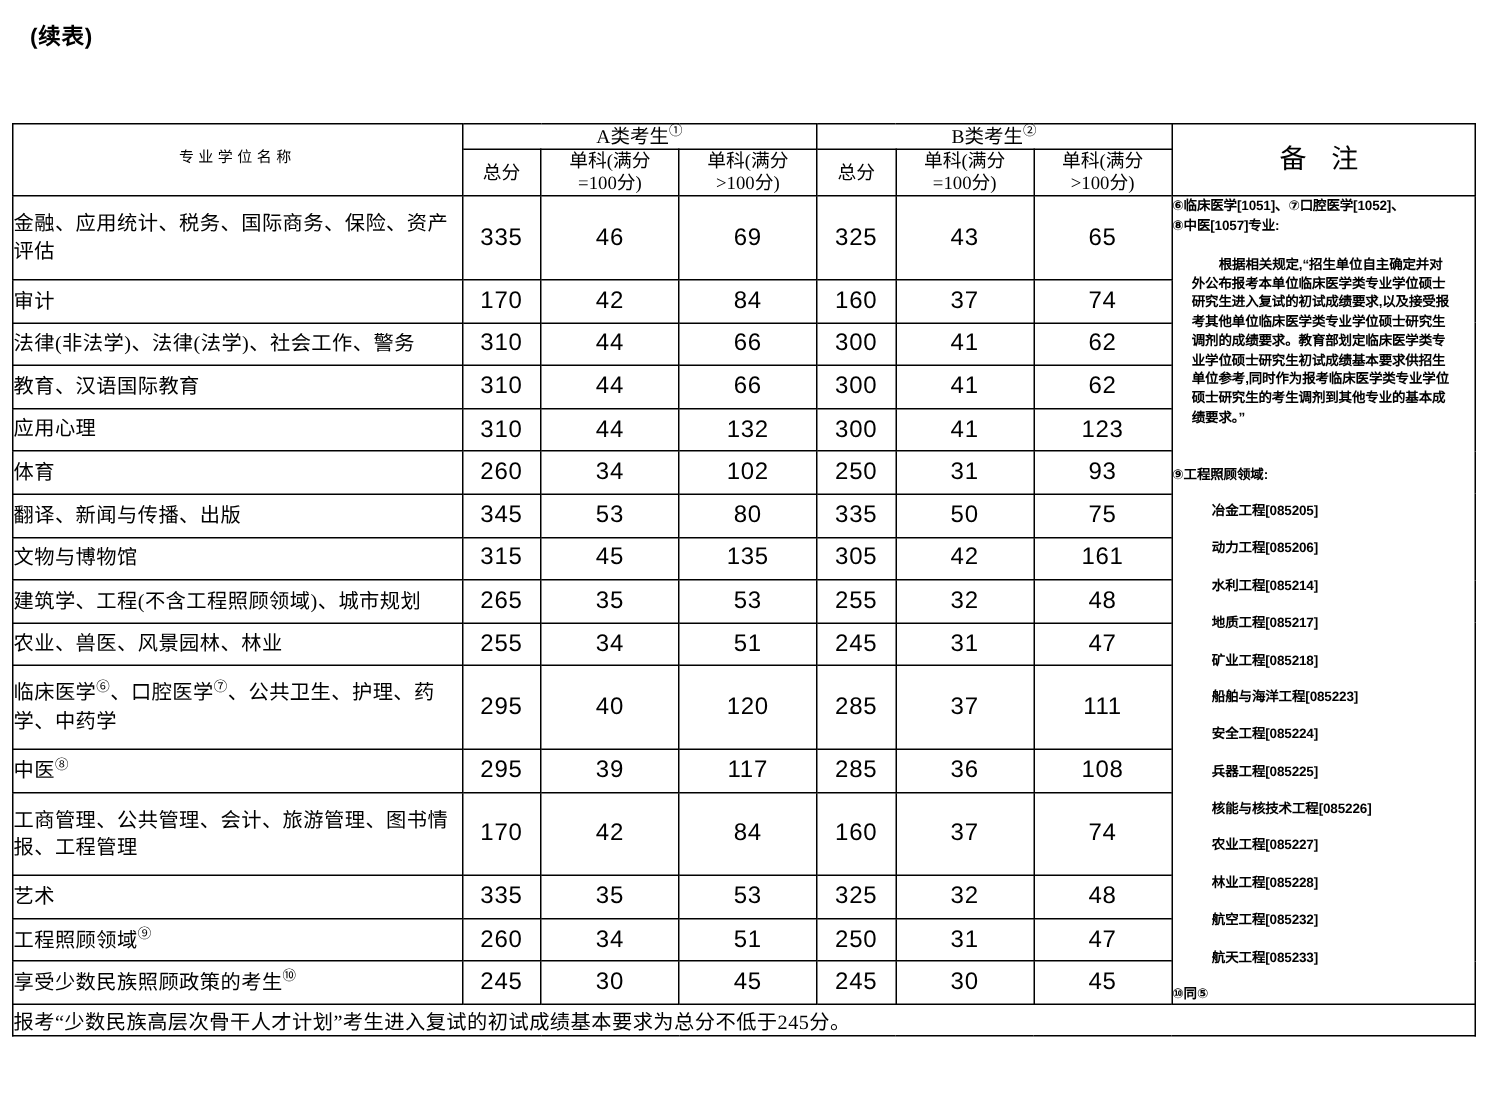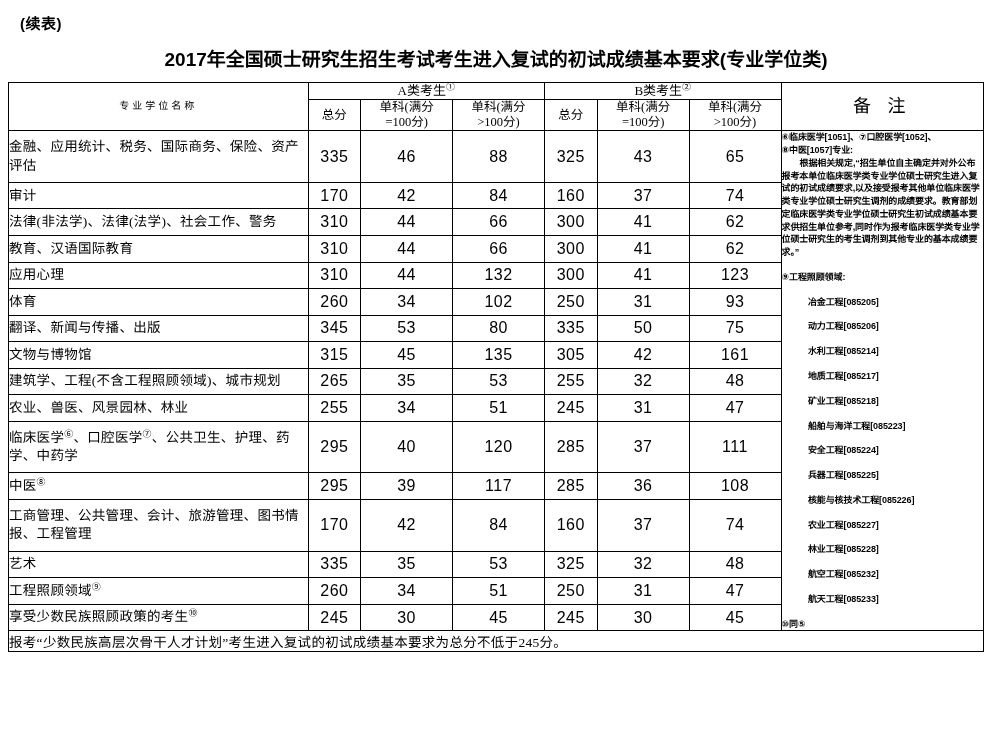--- a/index.html
+++ b/index.html
@@ -109,21 +109,21 @@
   
   td.memo {
     vertical-align: top;
     padding: 4px 3px 4px 4px;
     font-size: 9px;
     line-height: 1.42;
     font-family: "Liberation Sans", "DejaVu Sans", sans-serif;
     font-weight: bold;
     letter-spacing: -0.1px;
   }
-  .memo-para  { text-indent: 2em; margin: 0; }
+  .memo-para  { text-indent: 2em; margin: 13px; }
   .memo-head  { margin: 0; }
   .memo-gap   { height: 12px; }
   .memo-list  { margin: 0; padding: 0; list-style: none; }
   .memo-list li { margin: 12px; padding-left: 1.6em; }
   .memo-tail  { margin-top: 11px; }
 
   
   td.footnote {
     font-size: 13.5px;
     padding: 6px 6px 7px 6px;
@@ -131,21 +131,20 @@
     letter-spacing: 0.3px;
   }
 </style>
 </head>
 <body>
 
 <div class="page">
 
   <div class="cont-label">(续表)</div>
 
-  <div class="doc-title">2017年全国硕士研究生招生考试考生进入复试的初试成绩基本要求(专业学位类)</div>
 
   <div class="tbl-wrap">
     <table class="grades">
       <colgroup>
         <col class="c-name">
           <col class="c-num">
           <col class="c-unit">
           <col class="c-unit">
         <col class="c-num">
           <col class="c-unit">
@@ -184,21 +183,21 @@
             <span>&gt;100分)</span>
           </th>
         </tr>
       </thead>
 
       <tbody id="tbody">
           <tr>
             <td class="name">金融、应用统计、税务、国际商务、保险、资产评估</td>
             <td class="val">335</td>
             <td class="val">46</td>
-            <td class="val">88</td>
+            <td class="val">69</td>
             <td class="val">325</td>
             <td class="val">43</td>
             <td class="val">65</td>
             <td class="memo" rowspan="16">
               <p class="memo-head">⑥临床医学[1051]、⑦口腔医学[1052]、</p>
               <p class="memo-head">⑧中医[1057]专业:</p>
               <p class="memo-para">根据相关规定,“招生单位自主确定并对外公布报考本单位临床医学类专业学位硕士研究生进入复试的初试成绩要求,以及接受报考其他单位临床医学类专业学位硕士研究生调剂的成绩要求。教育部划定临床医学类专业学位硕士研究生初试成绩基本要求供招生单位参考,同时作为报考临床医学类专业学位硕士研究生的考生调剂到其他专业的基本成绩要求。”</p>
               <div class="memo-gap"></div>
               <p class="memo-head">⑨工程照顾领域:</p>
               <ul class="memo-list">

